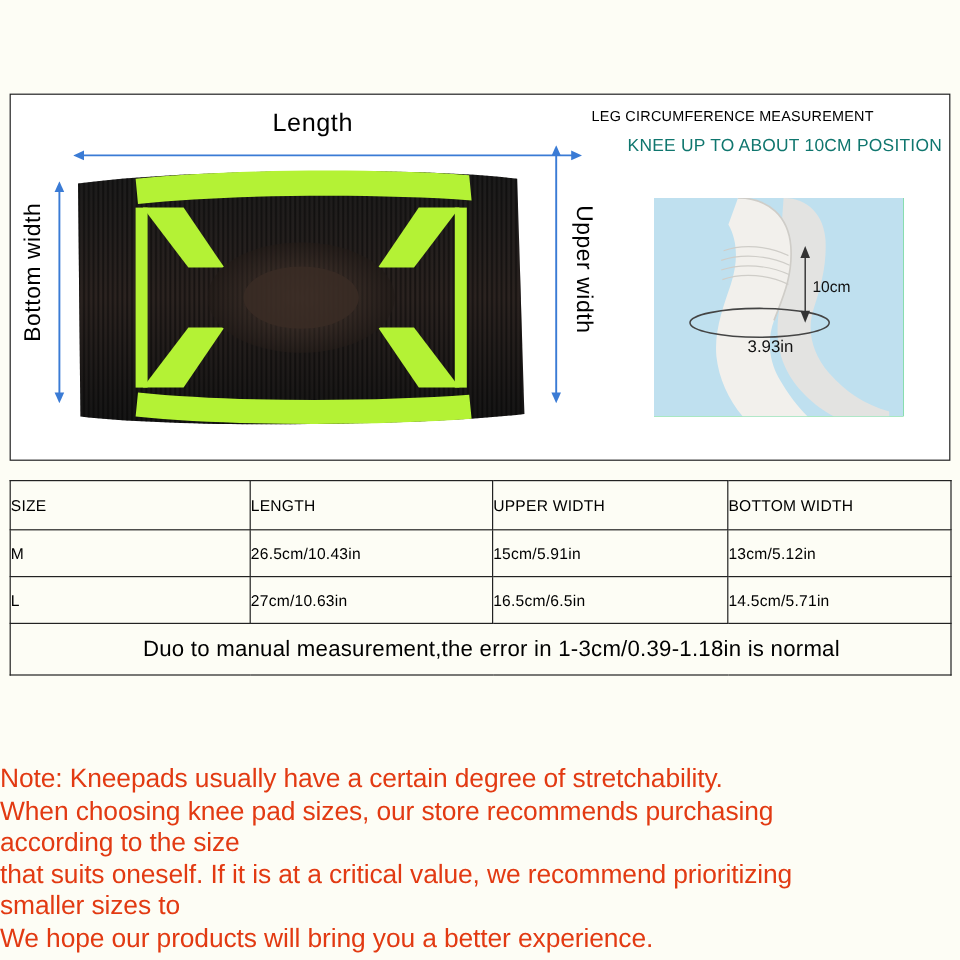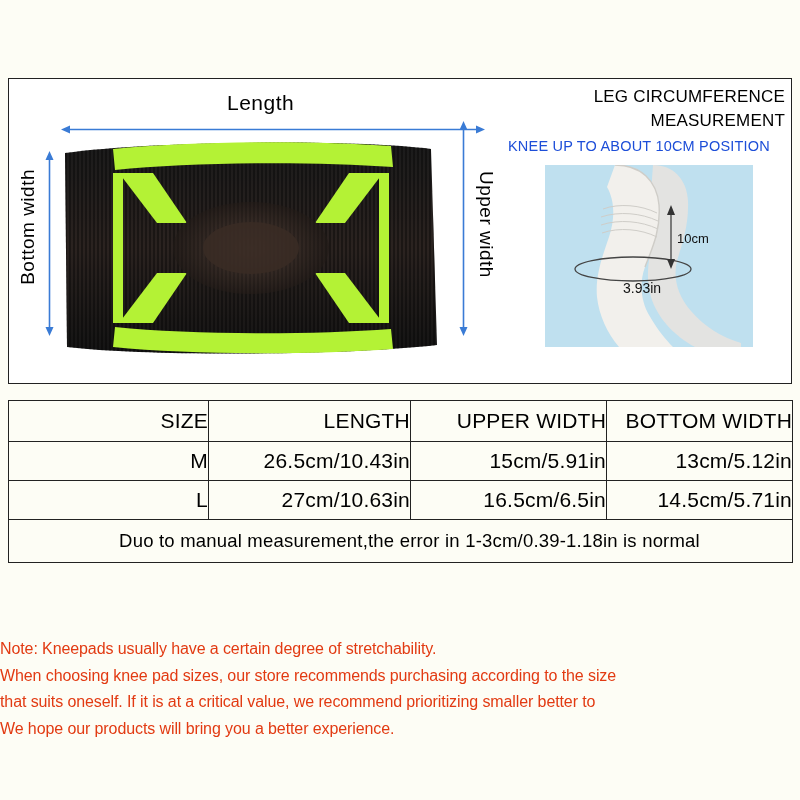--- a/index.html
+++ b/index.html
@@ -92,29 +92,29 @@
 
   
   .info-block {
     position: absolute;
     left: 484px;
     top: 6px;
     width: 292px;
     height: 292px;
   }
   .info-line1, .info-line2 {
-    text-align: right;
-    font-size: 17px;
+    text-align: left;
+    font-size: 12px;
     line-height: 24px;
     letter-spacing: .2px;
   }
   .info-line3 {
-    text-align: center;
+    text-align: right;
     font-size: 14.5px;
-    color: #1d4ed8;
+    color: #0f766e;
     line-height: 24px;
     margin-top: 1px;
     letter-spacing: .2px;
   }
   .leg-img {
     position: absolute;
     left: 52px;
     top: 80px;
     width: 208px;
     height: 182px;
@@ -126,22 +126,22 @@
   .size-table {
     position: absolute;
     left: 8px;
     top: 400px;
     width: 784px;
     border-collapse: collapse;
     table-layout: fixed;
   }
   .size-table td, .size-table th {
     border: 1px solid #222;
-    text-align: right;
-    font-size: 21px;
+    text-align: left;
+    font-size: 13px;
     font-weight: normal;
     height: 38px;
     padding: 0;
     letter-spacing: .2px;
   }
   .size-table th {
     height: 40px;
   }
   .size-table col.c1 { width: 200px; }
   .size-table col.c2 { width: 202px; }
@@ -154,21 +154,21 @@
     padding-left: 18px;
   }
 
   
   .bottom-note {
     position: absolute;
     left: 0px;
     top: 636px;
     width: 701px;
     color: #e23a12;
-    font-size: 16px;
+    font-size: 22px;
     line-height: 26.5px;
     letter-spacing: -.1px;
   }
   .bottom-note p {
     margin: 0;
   }
 </style>
 </head>
 <body>
 
@@ -297,17 +297,17 @@
       </tr>
       <tr class="note-row">
         <td colspan="4">Duo to manual measurement,the error in 1-3cm/0.39-1.18in is normal</td>
       </tr>
     </tbody>
   </table>
 
   <div class="bottom-note">
     <p>Note: Kneepads usually have a certain degree of stretchability.</p>
     <p>When choosing knee pad sizes, our store recommends purchasing according to the size</p>
-    <p>that suits oneself. If it is at a critical value, we recommend prioritizing smaller better to</p>
+    <p>that suits oneself. If it is at a critical value, we recommend prioritizing smaller sizes to</p>
     <p>We hope our products will bring you a better experience.</p>
   </div>
 
 </div>
 
 </body></html>

